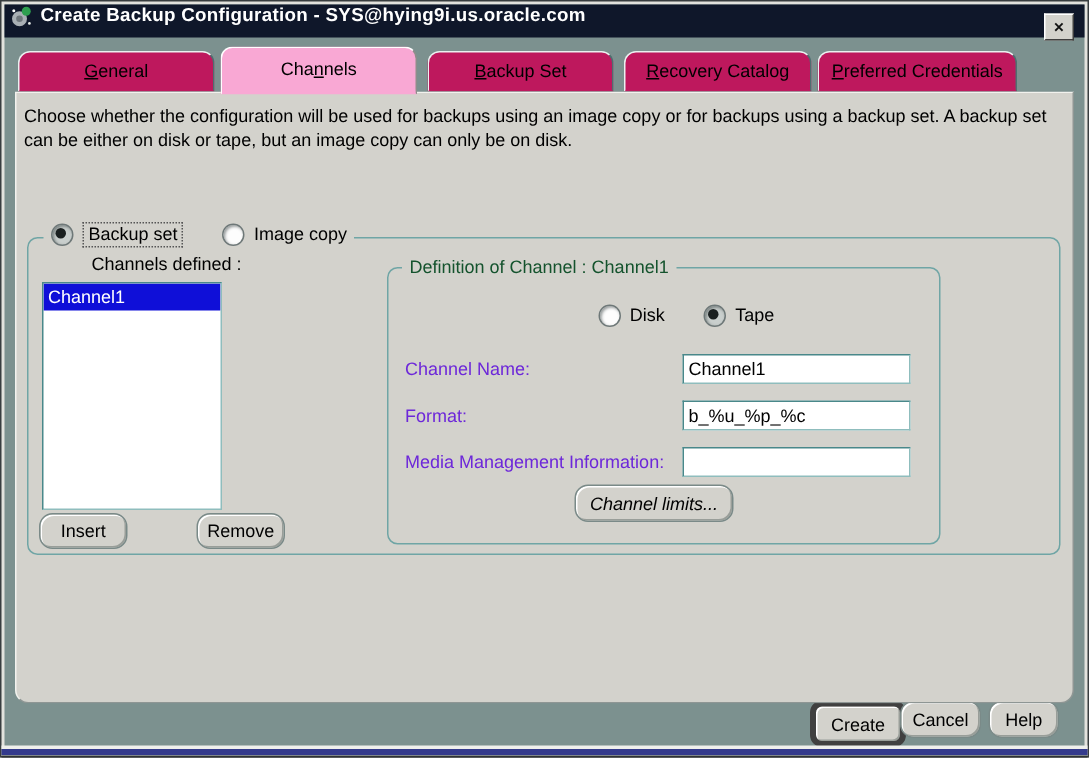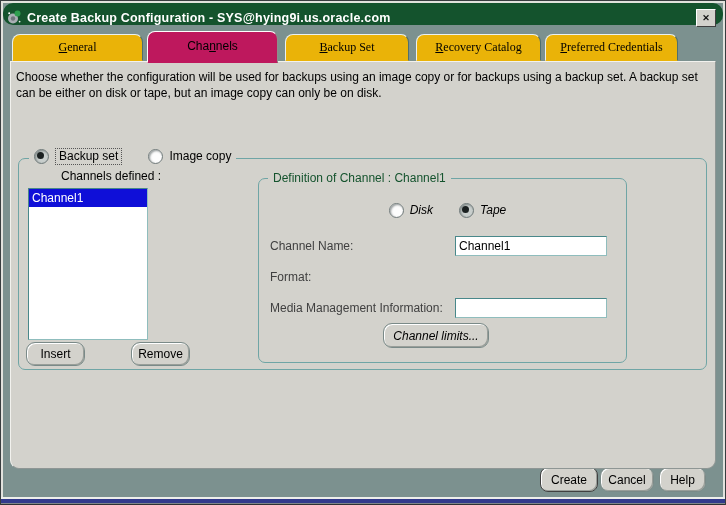--- a/index.html
+++ b/index.html
@@ -1,33 +1,33 @@
 <!DOCTYPE html>
 <html><head>
 <meta charset="utf-8">
 <style>
   html,body{margin:0;padding:0;width:726px;height:505px;overflow:hidden;
     font-family:"Liberation Sans",sans-serif;-webkit-font-smoothing:none;}
   #win{position:absolute;inset:0;background:#7C918F;
     box-shadow:inset 0 0 0 1px #383D3F, inset 0 0 0 3px #E2E2DD;}
   
-  .titlebar{position:absolute;left:3px;top:3px;right:3px;height:22px;background:#14532d;
-    display:flex;align-items:flex-end;gap:5px;padding-left:3px;border-radius:10px;}
+  .titlebar{position:absolute;left:3px;top:3px;right:3px;height:22px;background:#0f172a;
+    display:flex;align-items:flex-start;gap:5px;padding-left:3px;}
   .titlebar .title{color:#FFFFFF;font-size:12.5px;font-weight:bold;letter-spacing:.2px;white-space:nowrap;}
   .appicon{width:16px;height:16px;flex:0 0 16px;}
   .closebtn{position:absolute;top:6px;right:7px;width:18px;height:16px;background:#D3D2CC;
     border:1px solid;border-color:#FFFFFF #3F3F3F #3F3F3F #FFFFFF;
     display:flex;align-items:center;justify-content:center;
     font-size:9px;font-weight:bold;color:#101010;cursor:pointer;}
   
   .tab{position:absolute;box-sizing:border-box;text-align:center;font-size:12px;color:#000;
     border-radius:8px 8px 0 0;cursor:pointer;z-index:1;}
-  .tab.inactive{top:34px;height:27px;line-height:25px;background:#eab308;
-    border:1px solid;border-color:#EAF1F0 #4E6F70 transparent #EAF1F0;font-family:Liberation Serif, serif;}
-  .tab.active{top:31px;height:32px;line-height:29px;background:#be185d;z-index:3;
+  .tab.inactive{top:34px;height:27px;line-height:25px;background:#be185d;
+    border:1px solid;border-color:#EAF1F0 #4E6F70 transparent #EAF1F0;}
+  .tab.active{top:31px;height:32px;line-height:29px;background:#f9a8d4;z-index:3;
     border:1px solid;border-color:#FFFFFF #8E8E8A transparent #FFFFFF;}
   .tab .mn{text-decoration:underline;}
   .t1{left:12px;width:131px;}  .t2{left:147px;width:131px;}
   .t3{left:285px;width:124px;} .t4{left:416px;width:125px;} .t5{left:545px;width:133px;}
   
   .panel{position:absolute;left:10px;top:61px;width:704px;height:406px;background:#D3D2CC;
     border:1px solid;border-color:#F2F2EE #8E9694 #8E9694 #F2F2EE;
     border-radius:0 0 9px 9px;z-index:2;}
   .desc{position:absolute;left:5px;top:7px;width:693px;font-size:12px;color:#000;line-height:16px;}
   
@@ -41,41 +41,41 @@
     border:1px solid #6E7878;box-shadow:inset 1px 1px 2px rgba(50,60,60,.5);flex:0 0 13px;cursor:pointer;}
   .radio.sel{background:#C9CFCD;}
   .radio.sel::after{content:"";position:absolute;left:2px;top:2px;width:7px;height:7px;
     border-radius:50%;background:#1A2020;}
   .rlabel{font-size:12px;color:#000;line-height:15px;cursor:pointer;}
   .rlabel.focus{border:1px dotted #555;padding:0 3px;}
   .radiorow{position:absolute;display:flex;align-items:center;gap:6px;
     background:#D3D2CC;padding:0 5px;z-index:2;}
   .backup-row{left:18px;top:86px;}
   .sp{width:14px;}
-  .device-row{left:0;top:24px;width:100%;justify-content:center;background:transparent;font-style:italic;}
+  .device-row{left:10px;top:24px;width:100%;justify-content:center;background:transparent;}
   
   .plainlabel{position:absolute;font-size:12px;color:#000;white-space:nowrap;}
   .listbox{position:absolute;left:17px;top:126px;width:118px;height:150px;background:#FFFFFF;
     border:1px solid;border-color:#49888A #8FBDBD #8FBDBD #49888A;overflow:hidden;cursor:default;}
   .list-item{height:18px;line-height:18px;padding:0 3px;font-size:12px;color:#000;}
   .list-item.selected{background:#0F0FD8;color:#FFFFFF;}
   
   .btn{position:absolute;display:flex;align-items:center;justify-content:center;
     background:#D3D2CC;border:1px solid #7A8A88;border-radius:9px;
     box-shadow:inset 1px 1px 0 #FFFFFF, inset -1px -1px 0 #999E99;
     font-size:12px;color:#000;cursor:pointer;white-space:nowrap;}
-  .btn.default{border:1px solid #404040;border-radius:8px;}
+  .btn.default{border:4px solid #404040;border-radius:8px;}
   .btn-insert{left:15px;top:280px;width:57px;height:22px;}
   .btn-remove{left:80px;top:280px;width:57px;height:22px;margin-left:40px;}
   .btn-limits{left:124px;top:144px;width:104px;height:23px;font-style:italic;}
   .btn-create{left:540px;top:467px;width:56px;height:23px;}
   .btn-cancel{left:600px;top:467px;width:52px;height:23px;}
   .btn-help{left:659px;top:467px;width:45px;height:23px;}
   
-  .flabel{position:absolute;left:11px;font-size:12px;color:#404040;white-space:nowrap;}
+  .flabel{position:absolute;left:11px;font-size:12px;color:#6d28d9;white-space:nowrap;}
   .tfield{position:absolute;left:196px;width:152px;height:20px;box-sizing:border-box;
     background:#FFFFFF;border:1px solid;border-color:#49888A #8FBDBD #8FBDBD #49888A;
     font-family:"Liberation Sans",sans-serif;font-size:12px;color:#000;padding:0 3px;outline:none;}
   
   .bottom-edge{position:absolute;left:1px;right:1px;bottom:0;height:8px;z-index:4;
     background:linear-gradient(to bottom,#EEEFEB 0,#EEEFEB 2px,#333A8C 2px,#333A8C 6px,
       #80878A 6px,#80878A 7px,#2E3234 7px);}
 </style>
 </head>
 <body>
@@ -130,20 +130,21 @@
         <span class="rlabel">Disk</span>
         <span class="sp"></span>
         <span class="radio sel"></span>
         <span class="rlabel">Tape</span>
       </div>
 
       <span class="flabel" style="top:60px;">Channel Name:</span>
       <input class="tfield" style="top: 57px;" type="text" value="Channel1">
 
       <span class="flabel" style="top:91px;">Format:</span>
+      <input class="tfield" style="top: 88px;" type="text" value="b_%u_%p_%c">
 
       <span class="flabel" style="top:122px;">Media Management Information:</span>
       <input class="tfield" style="top: 119px;" type="text" value="">
 
       <div class="btn btn-limits">Channel limits...</div>
     </div>
 
   </div>
 
   <div class="btn default btn-create">Create</div>

